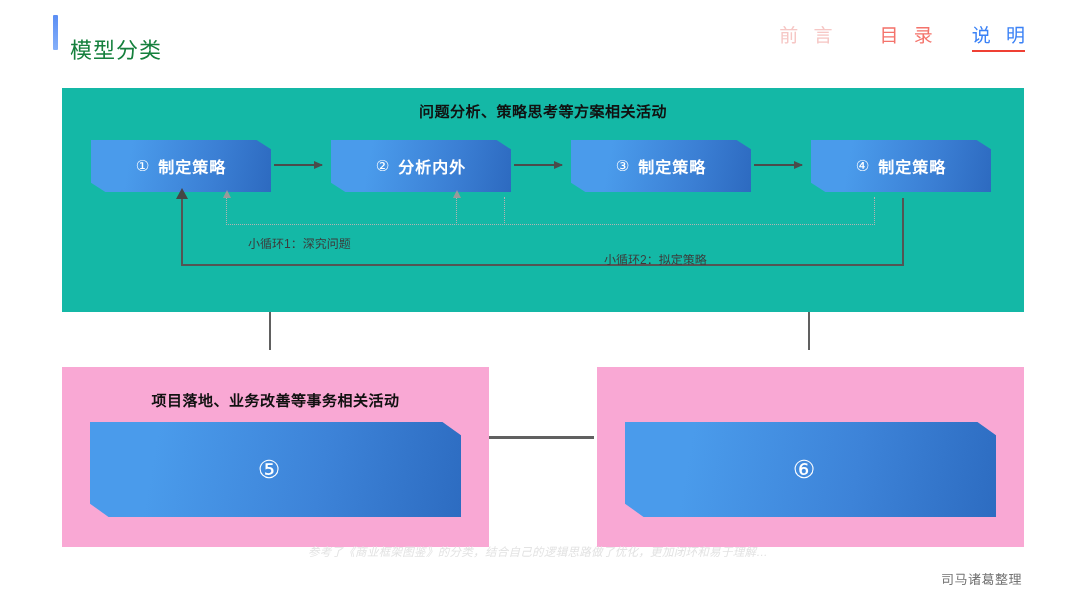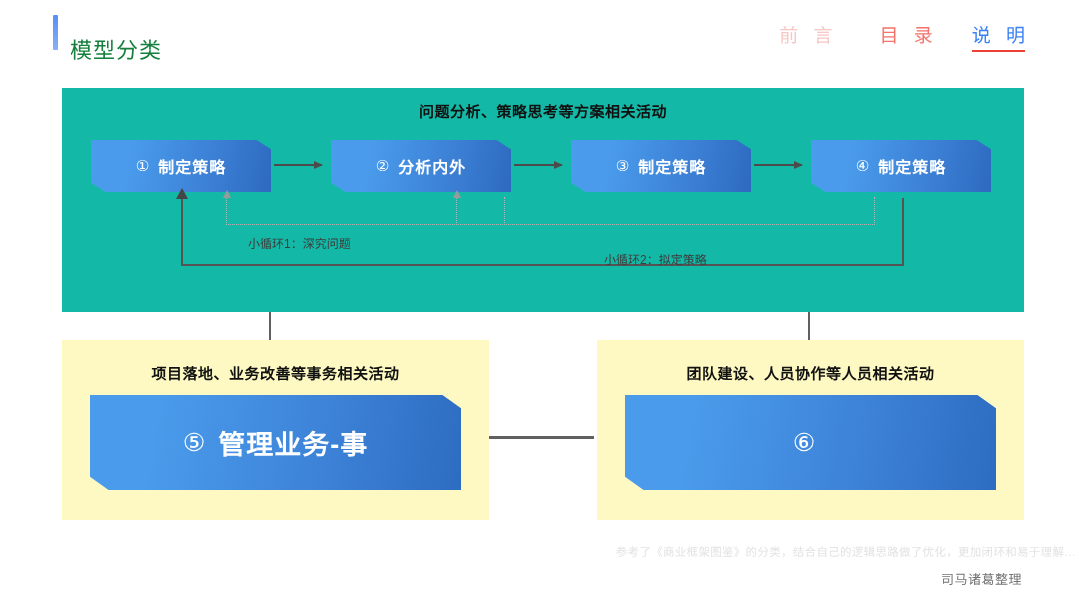--- a/index.html
+++ b/index.html
@@ -146,23 +146,23 @@
   }
   #connector-left  { left: 269px; top: 312px; height: 38px; }
   #connector-right { left: 808px; top: 312px; height: 38px; }
   #connector-mid {
     position: absolute; left: 487px; top: 436px;
     width: 107px; height: 3px; background: #606060;
   }
 
   
   .bottom-panel {
-    position: absolute; top: 340px;
+    position: absolute; top: 367px;
     width: 427px; height: 180px;
-    background: #fef9c3;
+    background: #f9a8d4;
   }
   #bottom-panel-left  { left: 62px; }
   #bottom-panel-right { left: 597px; }
 
   .bottom-panel-title {
     position: absolute; left: 0; top: 22px; width: 427px;
     text-align: center;
     font-size: 15px; font-weight: bold; color: #111;
     letter-spacing: 0.5px;
   }
@@ -174,23 +174,24 @@
     clip-path: polygon(0 0, 95% 0, 100% 14%, 100% 100%, 5% 100%, 0 86%);
     display: flex; align-items: center; justify-content: center;
     color: #ffffff; font-size: 27px; font-weight: bold;
     letter-spacing: 1px; white-space: nowrap;
   }
   .bottom-box .num { margin-right: 12px; font-weight: normal; font-size: 25px; }
 
   
   #footnote {
     position: absolute; left: 0; top: 543px; width: 1076px;
-    text-align: right;
+    text-align: center;
     font-size: 11.5px; color: #e3e3e3;
     letter-spacing: 0.3px;
+    font-style: italic;
   }
   #watermark {
     position: absolute; right: 58px; top: 569px;
     font-size: 13px; color: #737373;
     letter-spacing: 0.5px;
   }
 </style>
 </head>
 <body>
 
@@ -245,25 +246,23 @@
 </div>
 
 <div class="v-connector" id="connector-left"></div>
 <div class="v-connector" id="connector-right"></div>
 <div id="connector-mid"></div>
 
 <div class="bottom-panel" id="bottom-panel-left">
   <div class="bottom-panel-title">项目落地、业务改善等事务相关活动</div>
   <div class="bottom-box">
     <span class="num">⑤</span>
-    <span>管理业务-事</span>
   </div>
 </div>
 
 <div class="bottom-panel" id="bottom-panel-right">
-  <div class="bottom-panel-title">团队建设、人员协作等人员相关活动</div>
   <div class="bottom-box">
     <span class="num">⑥</span>
   </div>
 </div>
 
 <div id="footnote">参考了《商业框架图鉴》的分类，结合自己的逻辑思路做了优化，更加闭环和易于理解…</div>
 <div id="watermark">司马诸葛整理</div>
 
 </body></html>

